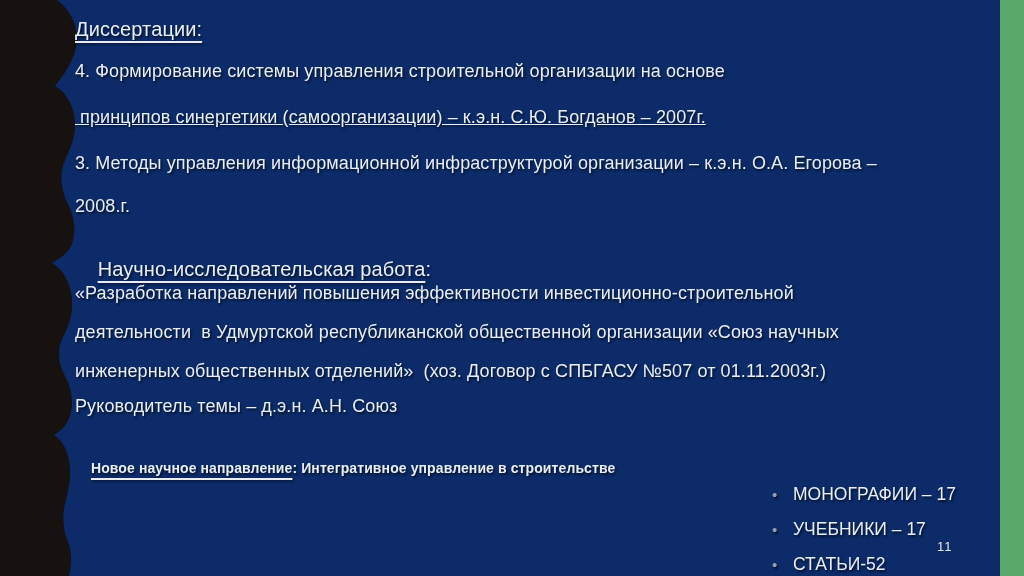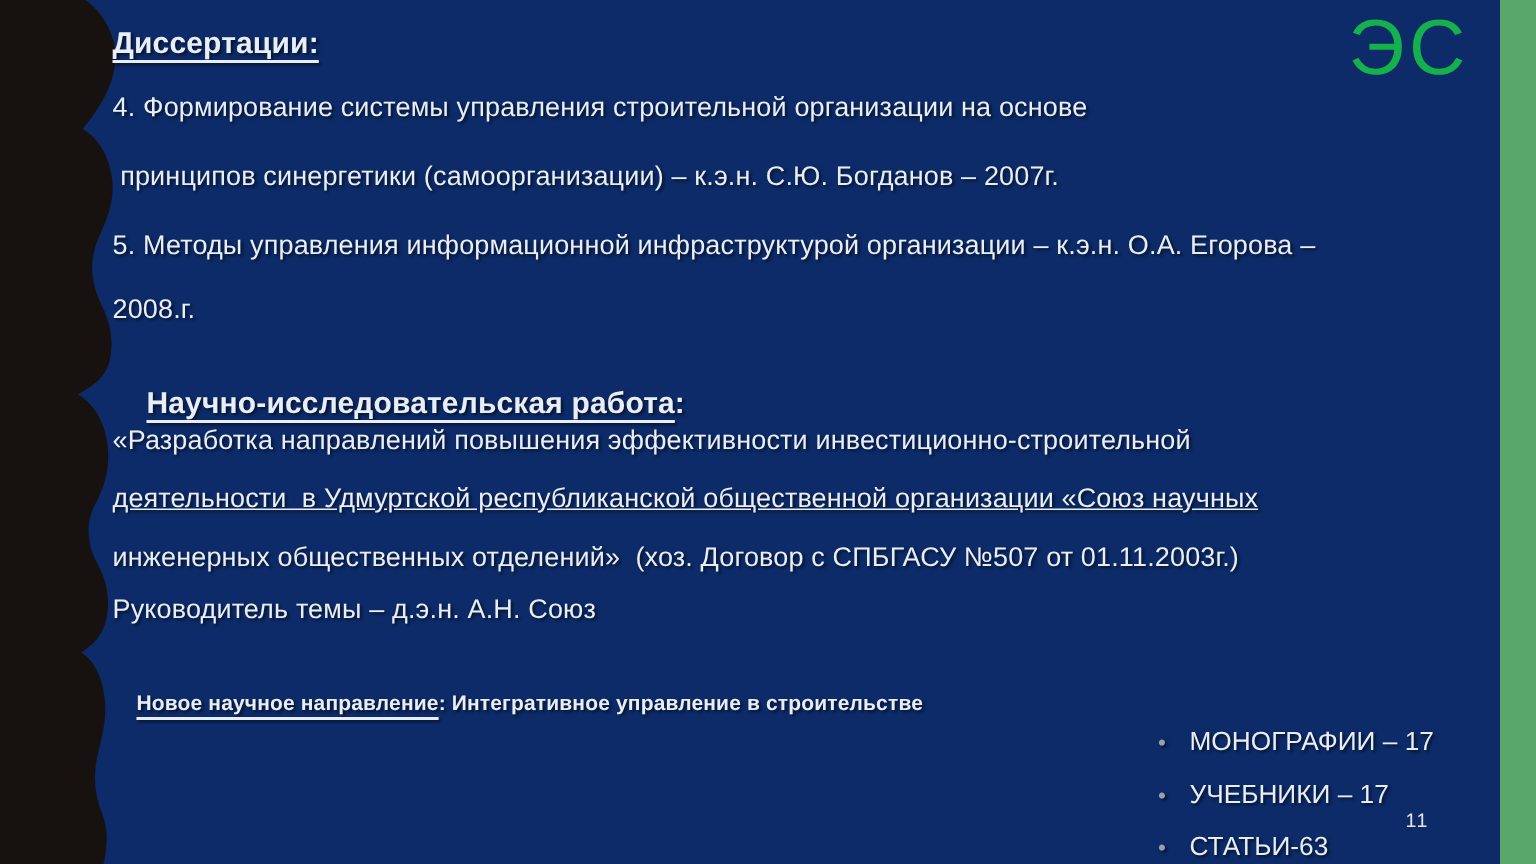--- a/index.html
+++ b/index.html
@@ -35,35 +35,35 @@
   }
   .line {
     position: absolute;
     white-space: pre;
     font-size: 18px;
     text-shadow: 1.5px 1.5px 2px rgba(0,0,0,0.55);
     letter-spacing: 0.1px;
   }
   .heading {
     font-size: 20px;
-    font-weight: bold;
+    font-weight: normal;
   }
   .u {
     text-decoration: underline;
     text-underline-offset: 5px;
     text-decoration-thickness: 2px;
   }
   .l-diss-h { top: 18px;  left: 75px; }
   .l-d1     { top: 61px;  left: 75px; }
-  .l-d2     { top: 107px; left: 75px; }
+  .l-d2     { top: 107px; left: 75px; text-decoration: underline; }
   .l-d3     { top: 153px; left: 75px; }
   .l-d4     { top: 196px; left: 75px; }
   .l-res-h  { top: 235px; left: 75px; }
   .l-r1     { top: 283px; left: 75px; }
-  .l-r2     { top: 322px; left: 75px; text-decoration: underline; }
+  .l-r2     { top: 322px; left: 75px; }
   .l-r3     { top: 361px; left: 75px; }
   .l-r4     { top: 396px; left: 75px; }
   .l-new    { top: 444px; left: 75px; font-size: 14px; font-weight: bold; }
   .stats {
     position: absolute;
     left: 772px; top: 484px;
   }
   .stat-row {
     display: flex;
     align-items: baseline;
@@ -107,27 +107,26 @@
       C66,427 60,431 54,435
       C64,441 69,454 70,468
       C71,483 67,494 65,504
       C62,516 63,530 68,542
       C72,552 72,564 69,576
       L0,576 Z"></path>
   </svg>
 
   <div class="accent-bar"></div>
 
-  <div class="logo">ЭС</div>
 
   <div class="line heading u l-diss-h">Диссертации:</div>
 
   <div class="line l-d1">4. Формирование системы управления строительной организации на основе</div>
   <div class="line l-d2"> принципов синергетики (самоорганизации) – к.э.н. С.Ю. Богданов – 2007г.</div>
-  <div class="line l-d3">5. Методы управления информационной инфраструктурой организации – к.э.н. О.А. Егорова –</div>
+  <div class="line l-d3">3. Методы управления информационной инфраструктурой организации – к.э.н. О.А. Егорова –</div>
   <div class="line l-d4">2008.г.</div>
 
   <div class="line heading l-res-h">
     <span class="u">Научно-исследовательская работа</span><span>:</span>
   </div>
 
   <div class="line l-r1">«Разработка направлений повышения эффективности инвестиционно-строительной</div>
   <div class="line l-r2">деятельности  в Удмуртской республиканской общественной организации «Союз научных</div>
   <div class="line l-r3">инженерных общественных отделений»  (хоз. Договор с СПБГАСУ №507 от 01.11.2003г.)</div>
   <div class="line l-r4">Руководитель темы – д.э.н. А.Н. Союз</div>
@@ -140,19 +139,19 @@
     <div class="stat-row">
       <span class="dot">•</span>
       <span>МОНОГРАФИИ – 17</span>
     </div>
     <div class="stat-row">
       <span class="dot">•</span>
       <span>УЧЕБНИКИ – 17</span>
     </div>
     <div class="stat-row">
       <span class="dot">•</span>
-      <span>СТАТЬИ-63</span>
+      <span>СТАТЬИ-52</span>
     </div>
   </div>
 
   <div class="page-number">11</div>
 
 </div>
 
 </body></html>

